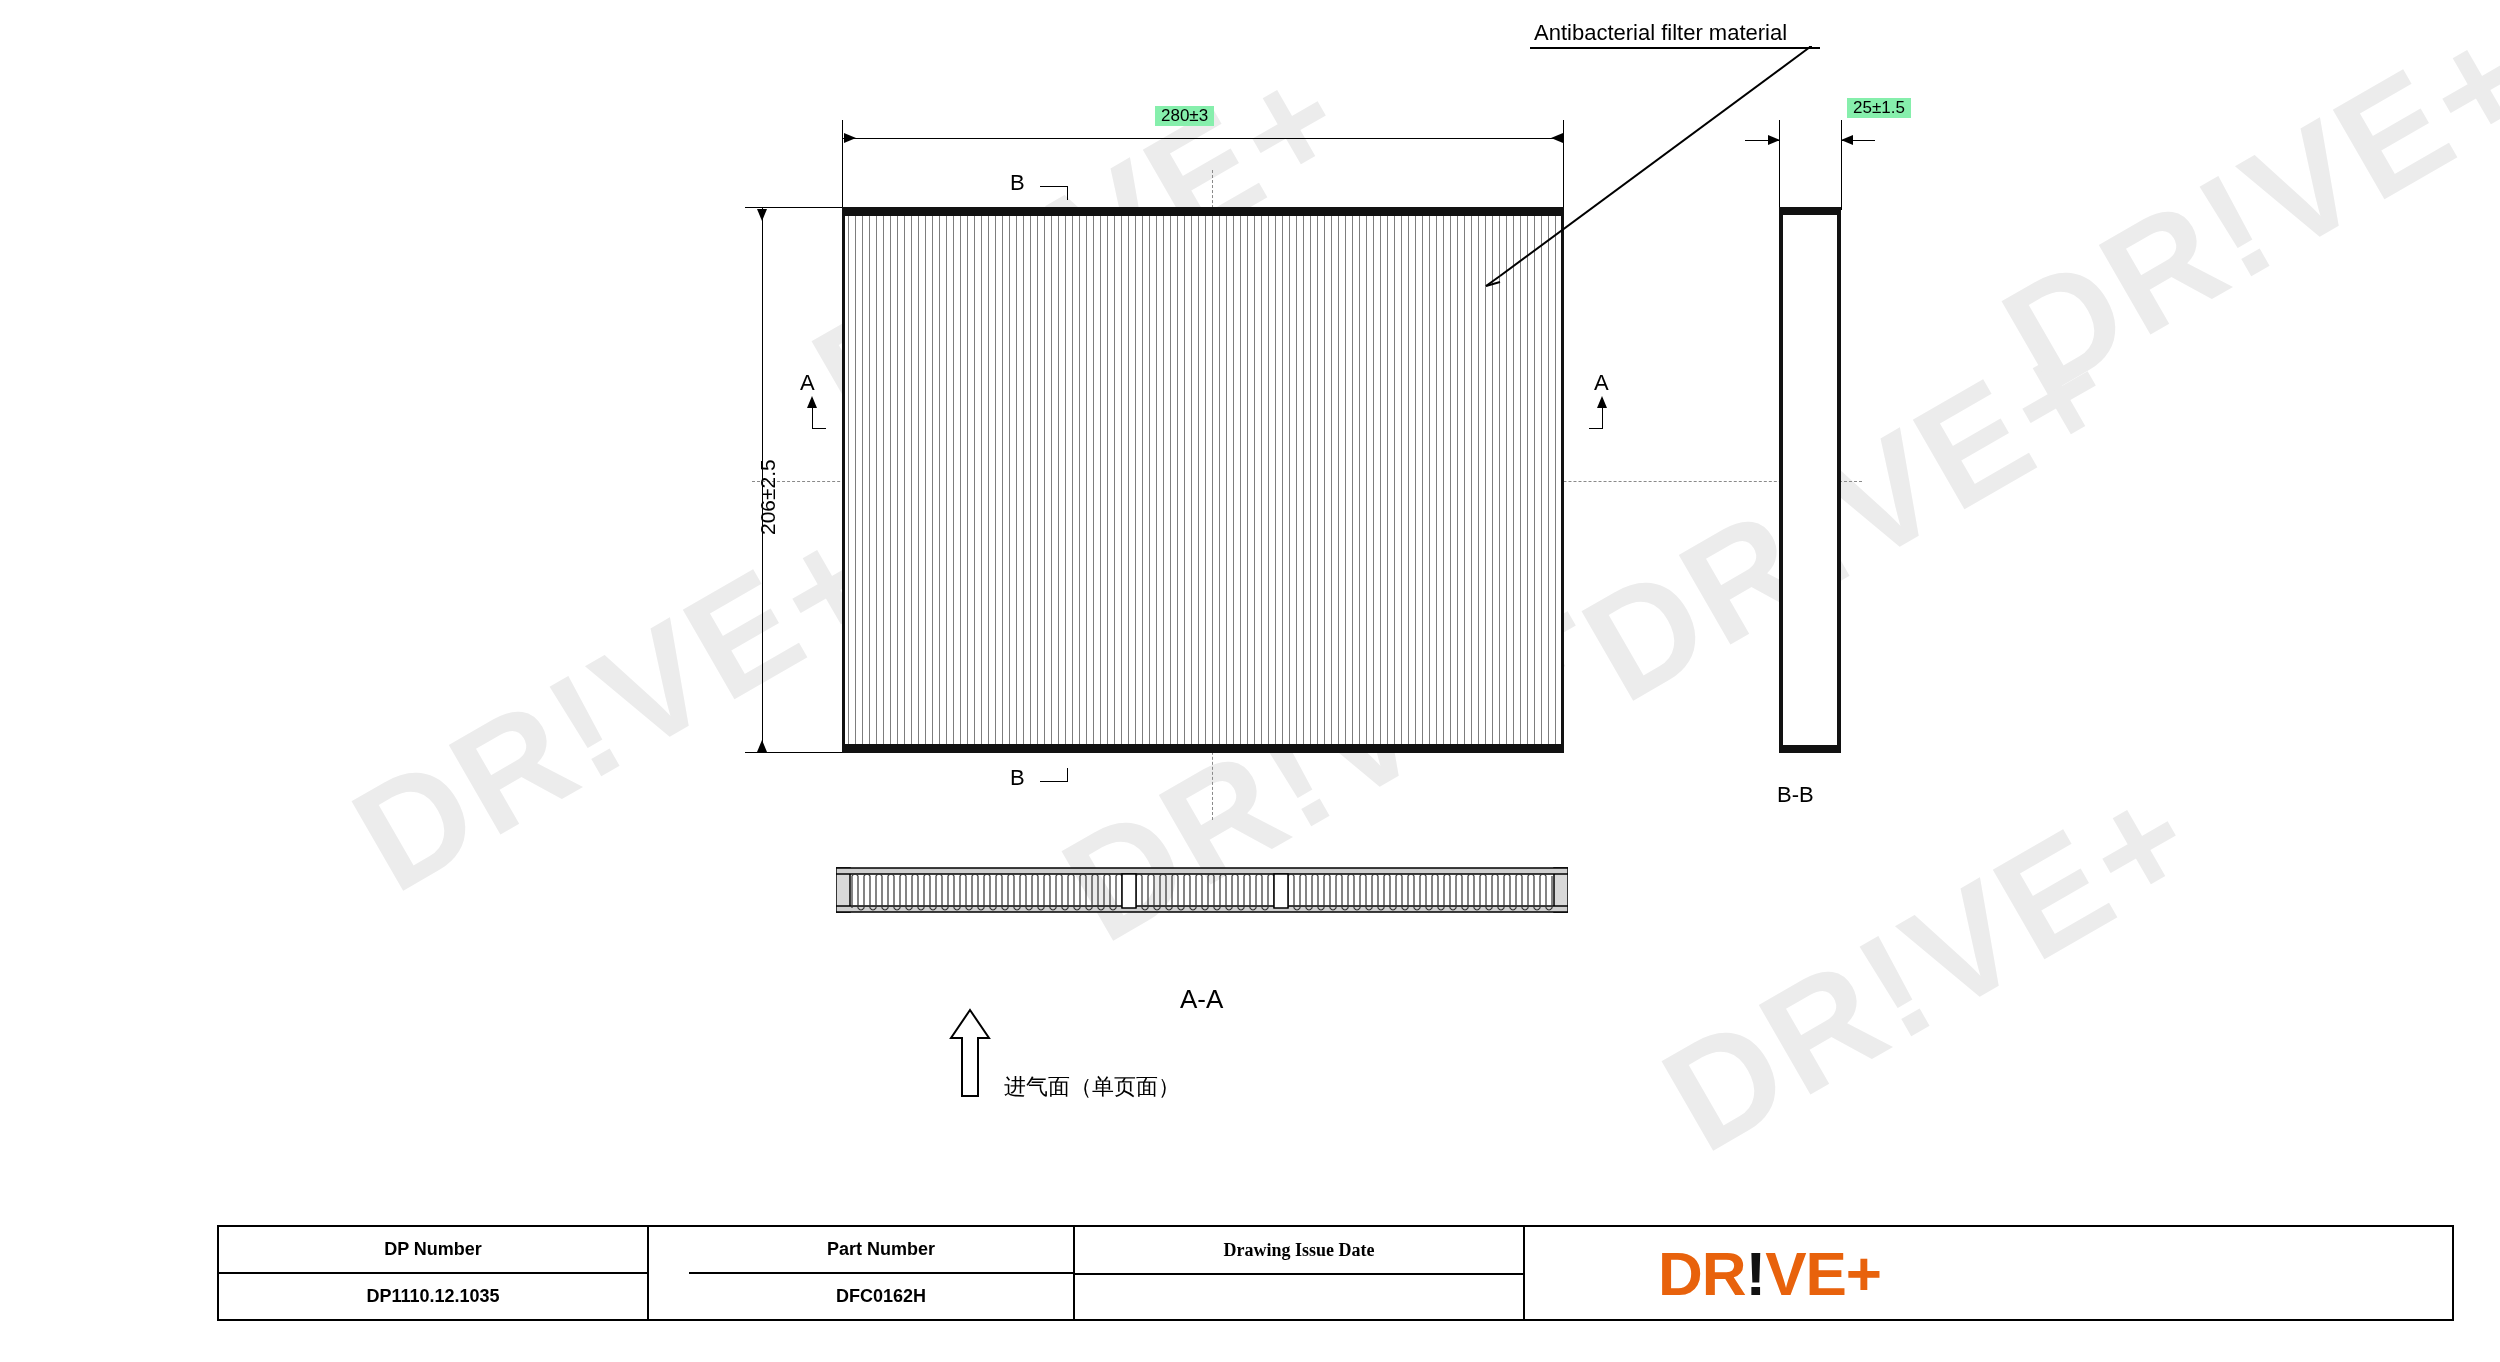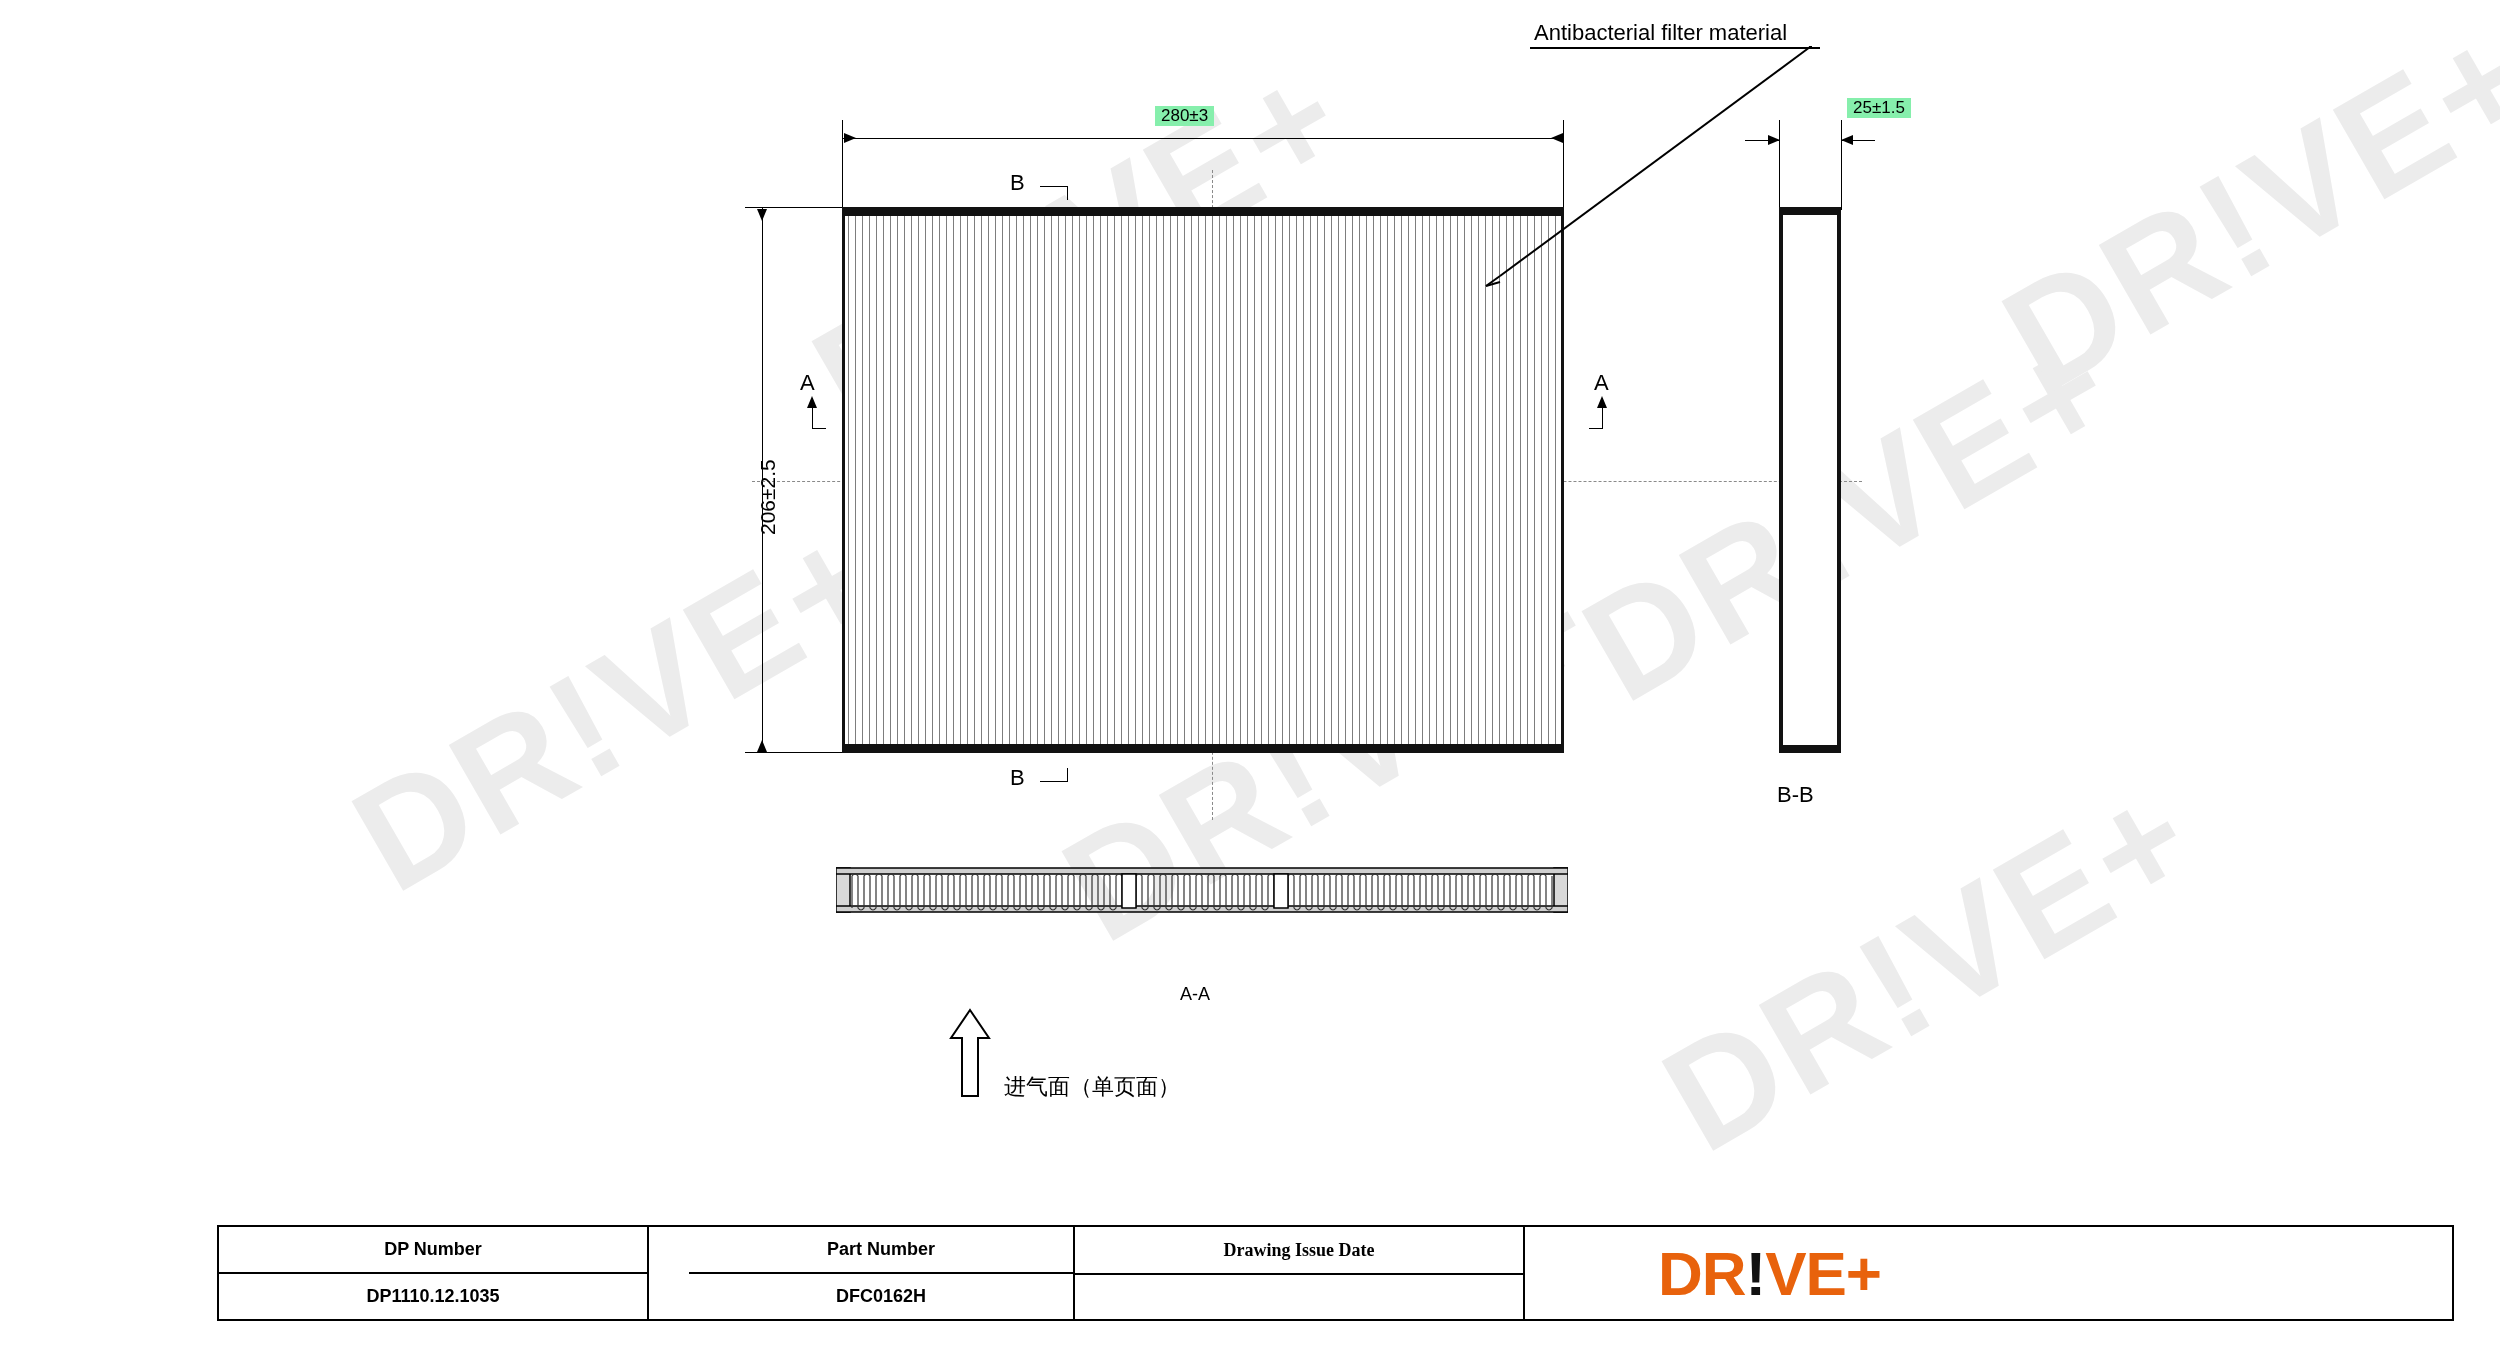--- a/index.html
+++ b/index.html
@@ -244,21 +244,21 @@
 
     <g stroke="#333" stroke-width="1.2" fill="none">
       <path d="M16,46 L16,14 Q19,10 22,14 L22,46 Q25,50 28,46 L28,14 Q31,10 34,14 L34,46 Q37,50 40,46 L40,14 Q43,10 46,14 L46,46 Q49,50 52,46 L52,14 Q55,10 58,14 L58,46 Q61,50 64,46 L64,14 Q67,10 70,14 L70,46 Q73,50 76,46 L76,14 Q79,10 82,14 L82,46 Q85,50 88,46 L88,14 Q91,10 94,14 L94,46 Q97,50 100,46 L100,14 Q103,10 106,14 L106,46 Q109,50 112,46 L112,14 Q115,10 118,14 L118,46 Q121,50 124,46 L124,14 Q127,10 130,14 L130,46 Q133,50 136,46 L136,14 Q139,10 142,14 L142,46 Q145,50 148,46 L148,14 Q151,10 154,14 L154,46 Q157,50 160,46 L160,14 Q163,10 166,14 L166,46 Q169,50 172,46 L172,14 Q175,10 178,14 L178,46 Q181,50 184,46 L184,14 Q187,10 190,14 L190,46 Q193,50 196,46 L196,14 Q199,10 202,14 L202,46 Q205,50 208,46 L208,14 Q211,10 214,14 L214,46 Q217,50 220,46 L220,14 Q223,10 226,14 L226,46 Q229,50 232,46 L232,14 Q235,10 238,14 L238,46 Q241,50 244,46 L244,14 Q247,10 250,14 L250,46 Q253,50 256,46 L256,14 Q259,10 262,14 L262,46 Q265,50 268,46 L268,14 Q271,10 274,14 L274,46 Q277,50 280,46 L280,14 Q283,10 286,14 L286,46"></path>
       <path d="M300,46 L300,14 Q303,10 306,14 L306,46 Q309,50 312,46 L312,14 Q315,10 318,14 L318,46 Q321,50 324,46 L324,14 Q327,10 330,14 L330,46 Q333,50 336,46 L336,14 Q339,10 342,14 L342,46 Q345,50 348,46 L348,14 Q351,10 354,14 L354,46 Q357,50 360,46 L360,14 Q363,10 366,14 L366,46 Q369,50 372,46 L372,14 Q375,10 378,14 L378,46 Q381,50 384,46 L384,14 Q387,10 390,14 L390,46 Q393,50 396,46 L396,14 Q399,10 402,14 L402,46 Q405,50 408,46 L408,14 Q411,10 414,14 L414,46 Q417,50 420,46 L420,14 Q423,10 426,14 L426,46 Q429,50 432,46 L432,14 Q435,10 438,14 L438,46"></path>
       <path d="M452,46 L452,14 Q455,10 458,14 L458,46 Q461,50 464,46 L464,14 Q467,10 470,14 L470,46 Q473,50 476,46 L476,14 Q479,10 482,14 L482,46 Q485,50 488,46 L488,14 Q491,10 494,14 L494,46 Q497,50 500,46 L500,14 Q503,10 506,14 L506,46 Q509,50 512,46 L512,14 Q515,10 518,14 L518,46 Q521,50 524,46 L524,14 Q527,10 530,14 L530,46 Q533,50 536,46 L536,14 Q539,10 542,14 L542,46 Q545,50 548,46 L548,14 Q551,10 554,14 L554,46 Q557,50 560,46 L560,14 Q563,10 566,14 L566,46 Q569,50 572,46 L572,14 Q575,10 578,14 L578,46 Q581,50 584,46 L584,14 Q587,10 590,14 L590,46 Q593,50 596,46 L596,14 Q599,10 602,14 L602,46 Q605,50 608,46 L608,14 Q611,10 614,14 L614,46 Q617,50 620,46 L620,14 Q623,10 626,14 L626,46 Q629,50 632,46 L632,14 Q635,10 638,14 L638,46 Q641,50 644,46 L644,14 Q647,10 650,14 L650,46 Q653,50 656,46 L656,14 Q659,10 662,14 L662,46 Q665,50 668,46 L668,14 Q671,10 674,14 L674,46 Q677,50 680,46 L680,14 Q683,10 686,14 L686,46 Q689,50 692,46 L692,14 Q695,10 698,14 L698,46 Q701,50 704,46 L704,14 Q707,10 710,14 L710,46 Q713,50 716,46 L716,14"></path>
     </g>
 
     <rect x="286" y="12" width="14" height="34" fill="#ffffff" stroke="#000" stroke-width="1.5"></rect>
     <rect x="438" y="12" width="14" height="34" fill="#ffffff" stroke="#000" stroke-width="1.5"></rect>
   </svg>
-  <div class="lbl" style="left:1180px;top:984px;font-size:18px;">A-A</div>
+  <div class="lbl" style="left:1180px;top:984px;font-size:26px;">A-A</div>
 
   <svg id="intakeArrow" viewBox="0 0 42 90">
     <polygon points="21,2 40,30 29,30 29,88 13,88 13,30 2,30" fill="#ffffff" stroke="#000" stroke-width="2"></polygon>
   </svg>
   <div class="lbl" style="left:1004px;top:1072px;font-size:22px;">进气面（单页面）</div>
 
   <div id="titleBlock">
     <div class="tb-col tb-c1">
       <div class="tb-head">DP Number</div>
       <div class="tb-val">DP1110.12.1035</div>

